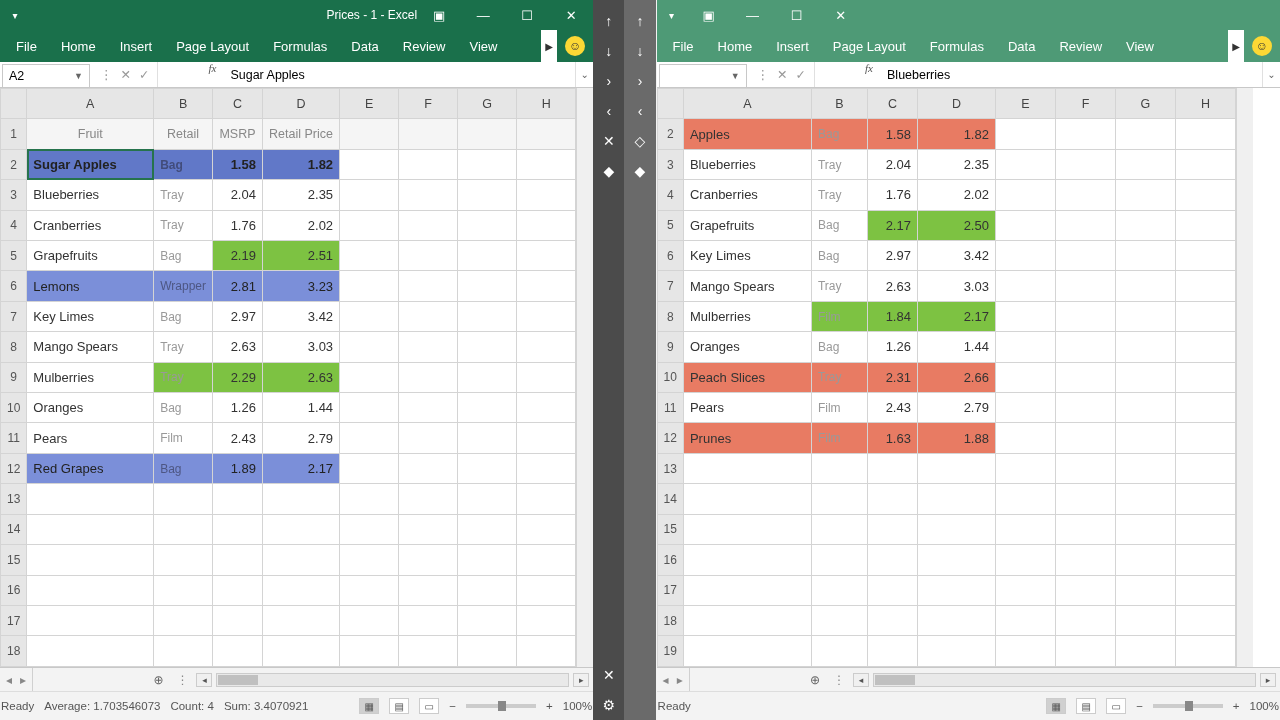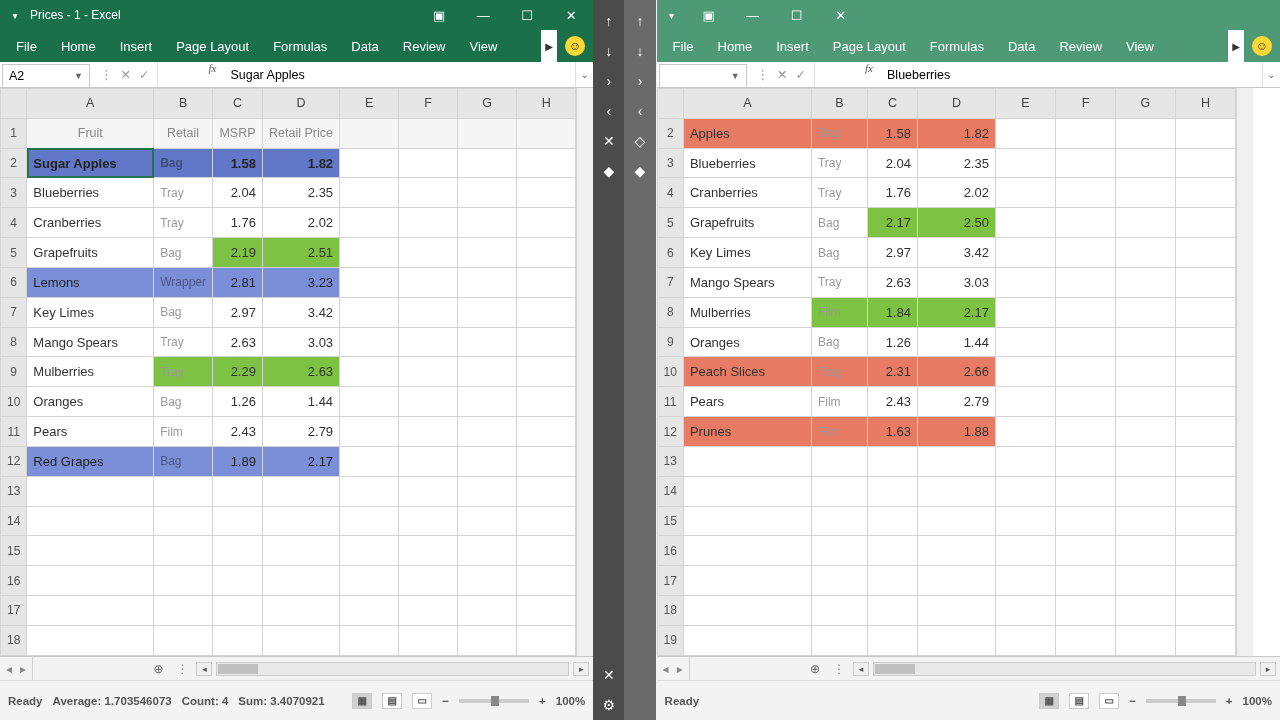--- a/index.html
+++ b/index.html
@@ -7,21 +7,21 @@
 .win { display: flex; flex-direction: column; height: 720px; background:#fff; position: relative; }
 .win.left { width: 608px; }
 .win.right { width: 640px; border-left: 1px solid rgba(0,0,0,.05); }
 .toolstrip { width: 32px; background: #4b4b4b; display:flex; flex-direction:column; align-items:center; padding-top:6px; }
 .toolstrip.secondary { background:#6a6a6a; }
 .toolstrip .tbtn { width:26px; height:26px; margin:2px 0; display:flex; align-items:center; justify-content:center; color:#fff; font-size:14px; cursor:pointer; border-radius:2px; }
 .toolstrip .spacer { flex:1; }
 .titlebar { height:30px; background:#1a704b; color:#fff; display:flex; align-items:center; font-size:12px; }
 .titlebar.dim { background:#4e9a76; }
 .titlebar .qat { width:30px; text-align:center; font-size:10px; }
-.titlebar .title { flex:1; text-align:left; }
+.titlebar .title { flex:1; text-align:right; }
 .titlebar .wctl { width:44px; height:30px; display:flex; align-items:center; justify-content:center; font-size:13px; cursor:pointer; }
 .ribbon-tabs { height:32px; background:#1a704b; display:flex; align-items:center; color:#fff; font-size:13px; padding:0 4px; }
 .ribbon-tabs.dim { background:#4e9a76; }
 .ribbon-tabs .rtab { padding:0 12px; height:32px; display:flex; align-items:center; cursor:pointer; }
 .ribbon-tabs .rflex { flex:1; }
 .ribbon-tabs .rmore { width:16px; height:32px; background:#fff; color:#333; display:flex; align-items:center; justify-content:center; font-size:10px; cursor:pointer; margin-right:4px;}
 .ribbon-tabs .smiley { width:20px; height:20px; border-radius:50%; background:#fdd835; display:flex; align-items:center; justify-content:center; font-size:12px; color:#333; margin:0 4px;}
 .formula-bar { height:26px; border-bottom:1px solid #c8c8c8; display:flex; align-items:stretch; font-size:12.5px; background:#fff; }
 .formula-bar .namebox { width:88px; border:1px solid #c8c8c8; margin:2px; padding:11px 6px; display:flex; align-items:center; background:#fff; }
 .formula-bar .namebox .dd { margin-left:auto; font-size:9px; color:#666; }
@@ -52,21 +52,21 @@
 .hl-blue.sel-row td.data { background:#6178c8; font-weight:600; }
 .sheet-tabs { height:24px; border-top:1px solid #c8c8c8; background:#f3f3f3; display:flex; align-items:stretch; font-size:12px; }
 .sheet-nav { display:flex; align-items:center; padding:0 6px; gap:8px; color:#888; border-right:1px solid #d0d0d0; }
 .sheet-tab { padding:0 12px; display:flex; align-items:center; border-right:5px solid #14532d; background:#ececec; color:#444; cursor:pointer;margin-top:40px; }
 .sheet-tab.active { background:#fff; border-bottom:2px solid #1a704b; font-weight:600; color:#1a704b; }
 .sheet-add { width:28px; display:flex; align-items:center; justify-content:center; color:#666; cursor:pointer; }
 .hscroll { flex:1; display:flex; align-items:center; gap:4px; padding:0 4px; }
 .hscroll .track { flex:1; height:14px; background:#e9e9e9; border:1px solid #ccc; position:relative; }
 .hscroll .thumb { position:absolute; left:1px; top:1px; width:40px; height:10px; background:#c0c0c0; }
 .hscroll .arr { width:16px; height:14px; border:1px solid #ccc; display:flex; align-items:center; justify-content:center; font-size:9px; color:#555; background:#f0f0f0; cursor:pointer;}
-.statusbar { height:40px; background:#f3f3f3; border-top:1px solid #ddd; display:flex; align-items:center; font-size:11.5px; color:#555; padding:0 8px; gap:10px;font-weight:bold; }
+.statusbar { height:29px; background:#f3f3f3; border-top:1px solid #ddd; display:flex; align-items:center; font-size:11.5px; color:#555; padding:0 1px; gap:10px; }
 .statusbar .sflex { flex:1; }
 .statusbar .vbtn { width:20px; height:16px; border:1px solid #ccc; display:flex; align-items:center; justify-content:center; font-size:10px; cursor:pointer; background:#fff;}
 .statusbar .vbtn.active { background:#d0d0d0; }
 .statusbar .slider { width:70px; height:4px; background:#ccc; position:relative; }
 .statusbar .slider .knob { position:absolute; left:32px; top:-3px; width:8px; height:10px; background:#888; }
 .vscroll-placeholder { width:17px; background:#f0f0f0; border-left:1px solid #d4d4d4; }
 </style>
 </head>
 <body>
 

